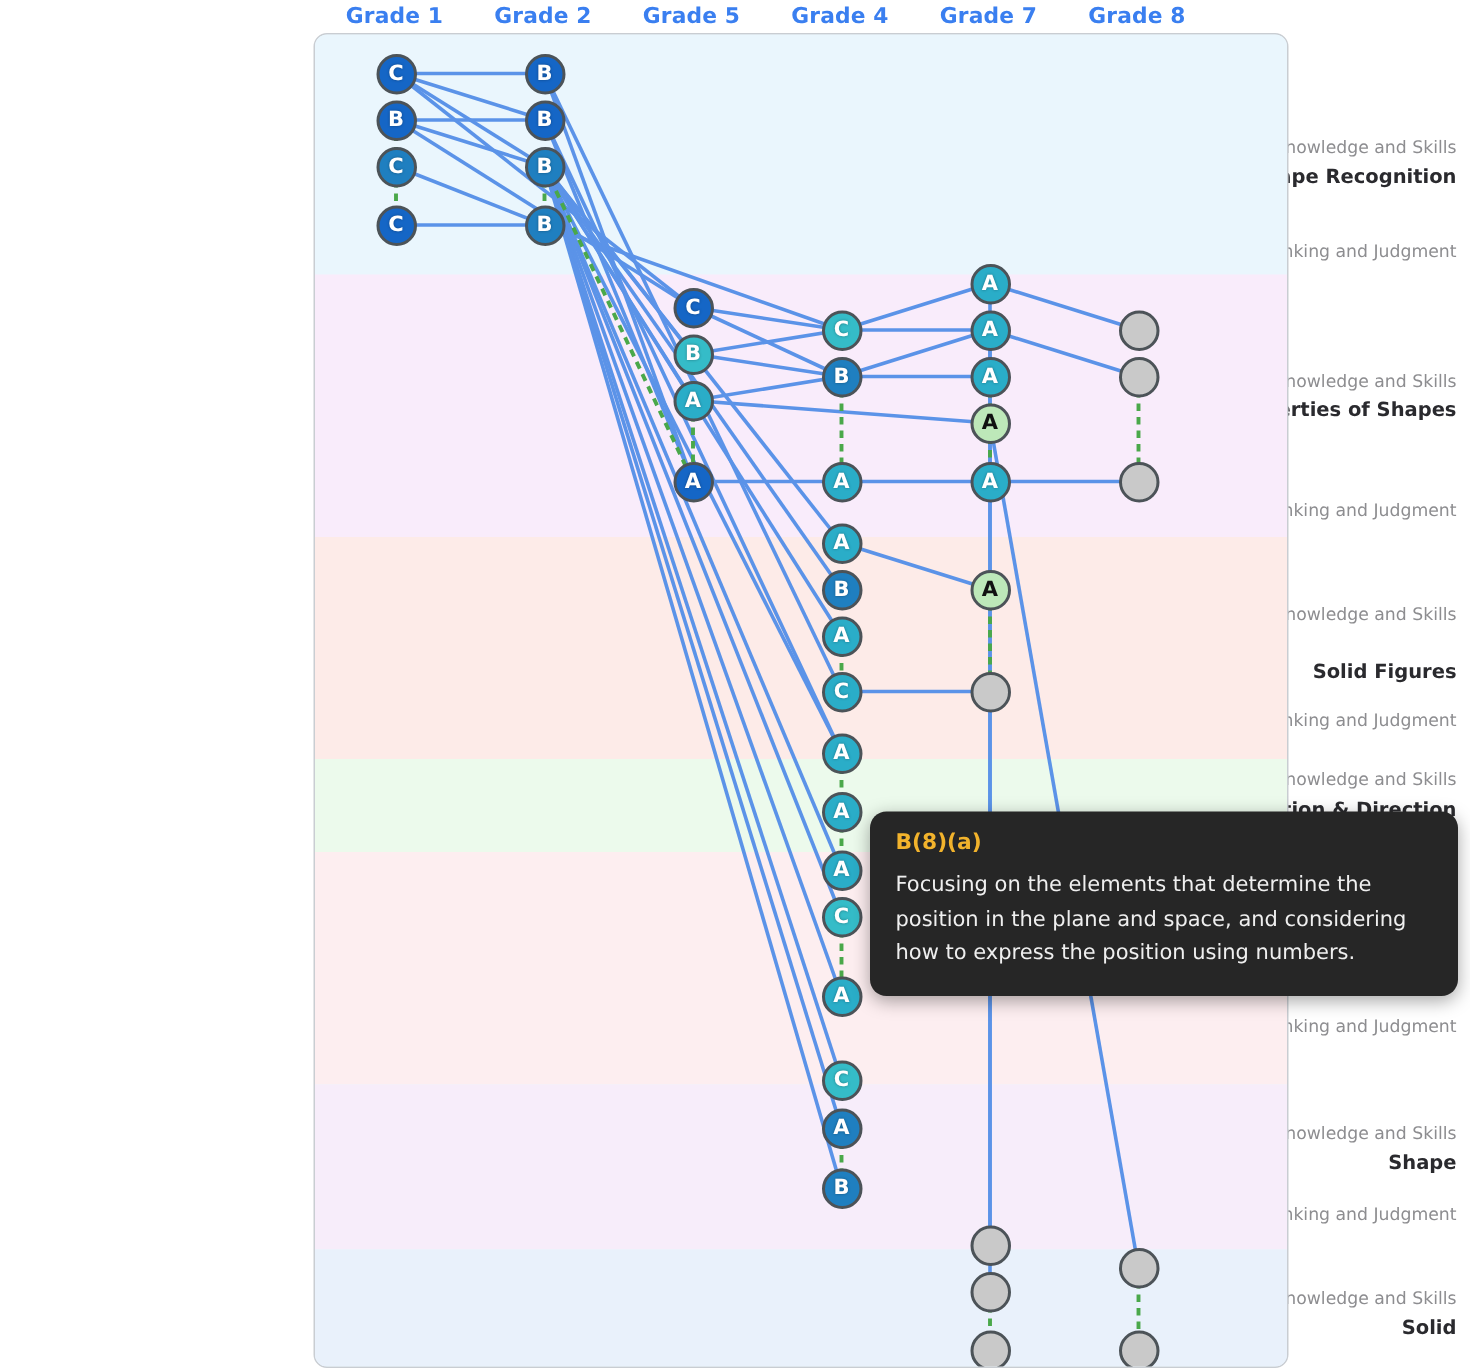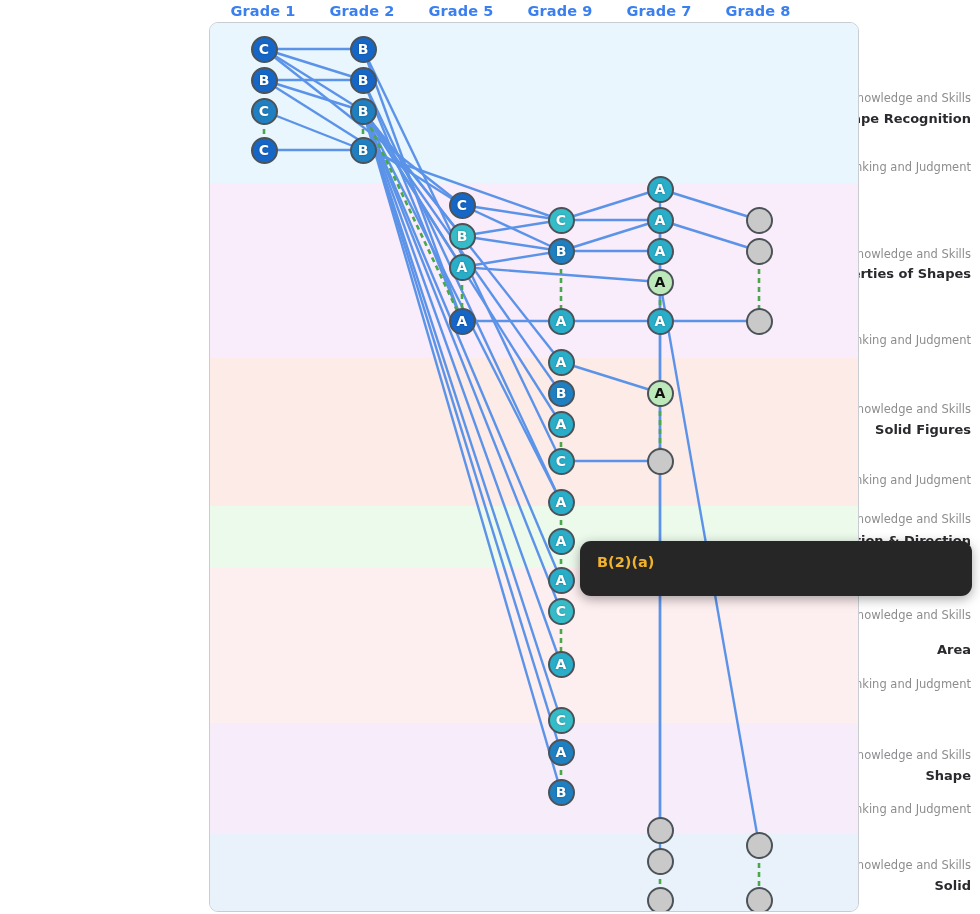--- a/index.html
+++ b/index.html
@@ -50,34 +50,34 @@
 </style>
 </head>
 <body>
 
 <div id="root">
 
   <div id="col-heads">
       <div class="col-head" style="left: 213px; width: 100px;">Grade 1</div>
       <div class="col-head" style="left: 312px; width: 100px;">Grade 2</div>
       <div class="col-head" style="left: 411px; width: 100px;">Grade 5</div>
-      <div class="col-head" style="left: 510px; width: 100px;">Grade 9</div>
+      <div class="col-head" style="left: 510px; width: 100px;">Grade 4</div>
       <div class="col-head" style="left: 609px; width: 100px;">Grade 7</div>
       <div class="col-head" style="left: 708px; width: 100px;">Grade 8</div>
     </div>
 
   <div id="row-labels">
       <div class="rowlab lab-sub" style="top: 91px;">Knowledge and Skills</div>
       <div class="rowlab lab-main" style="top: 111px;">Shape Recognition</div>
       <div class="rowlab lab-sub" style="top: 160px;">Thinking and Judgment</div>
       <div class="rowlab lab-sub" style="top: 247px;">Knowledge and Skills</div>
       <div class="rowlab lab-main" style="top: 266px;">Properties of Shapes</div>
       <div class="rowlab lab-sub" style="top: 333px;">Thinking and Judgment</div>
       <div class="rowlab lab-sub" style="top: 402px;">Knowledge and Skills</div>
-      <div class="rowlab lab-main" style="top: 422px;">Solid Figures</div>
+      <div class="rowlab lab-main" style="top: 441px;">Solid Figures</div>
       <div class="rowlab lab-sub" style="top: 473px;">Thinking and Judgment</div>
       <div class="rowlab lab-sub" style="top: 512px;">Knowledge and Skills</div>
       <div class="rowlab lab-main" style="top: 533px;">Position &amp; Direction</div>
       <div class="rowlab lab-sub" style="top: 553px;">Thinking and Judgment</div>
       <div class="rowlab lab-sub" style="top: 608px;">Knowledge and Skills</div>
       <div class="rowlab lab-main" style="top: 642px;">Area</div>
       <div class="rowlab lab-sub" style="top: 677px;">Thinking and Judgment</div>
       <div class="rowlab lab-sub" style="top: 748px;">Knowledge and Skills</div>
       <div class="rowlab lab-main" style="top: 768px;">Shape</div>
       <div class="rowlab lab-sub" style="top: 802px;">Thinking and Judgment</div>
@@ -203,16 +203,17 @@
         <div class="node mid" style="left: 337.5px; top: 755.5px;">B</div>
         <div class="node gray" style="left: 436.5px; top: 793.5px;"></div>
         <div class="node gray" style="left: 436.5px; top: 824.5px;"></div>
         <div class="node gray" style="left: 436.5px; top: 863.5px;"></div>
         <div class="node gray" style="left: 535.5px; top: 808.5px;"></div>
         <div class="node gray" style="left: 535.5px; top: 863.5px;"></div>
       </div>
   </div>
 
   <div id="tooltip">
-    <div class="tt-title">B(2)(a)</div>
+    <div class="tt-title">B(8)(a)</div>
+    <div class="tt-body">Focusing on the elements that determine the position in the plane and space, and considering how to express the position using numbers.</div>
   </div>
 
 </div>
 
 </body></html>

